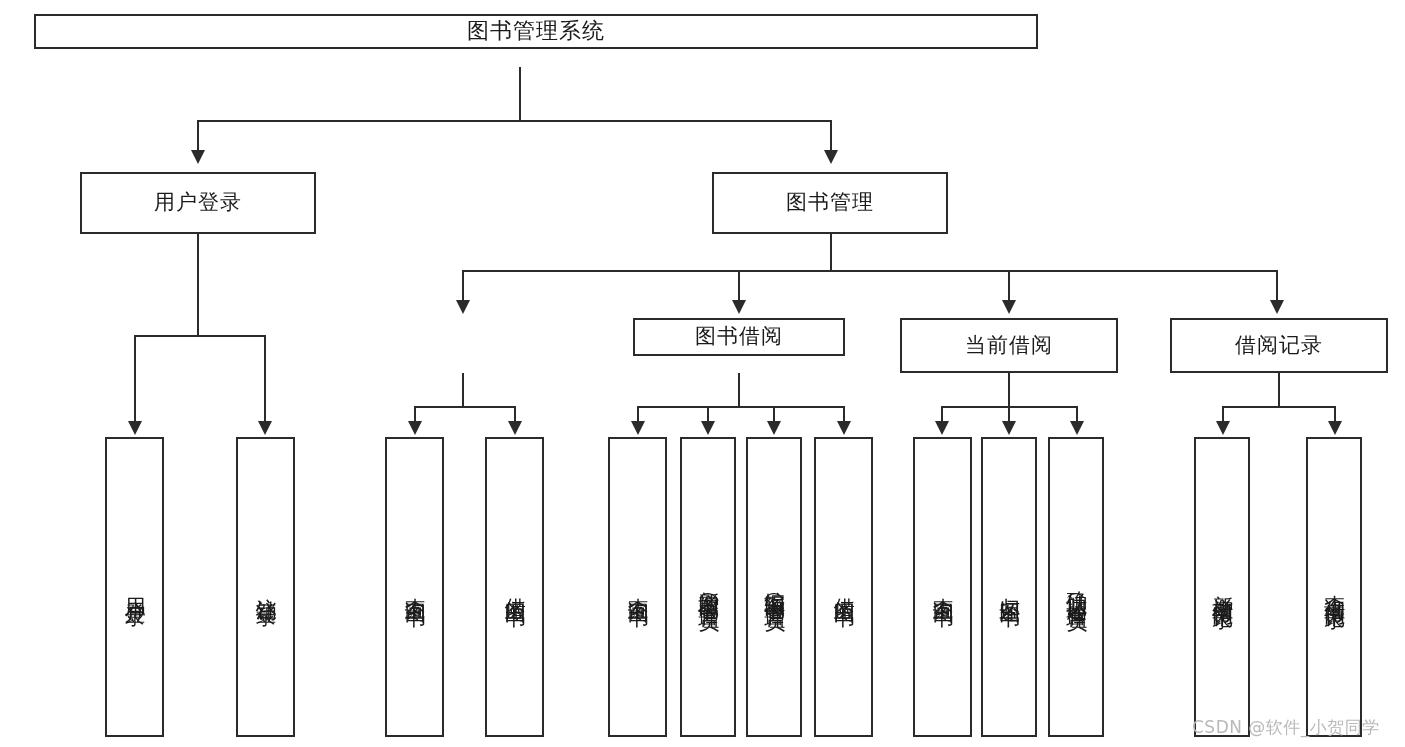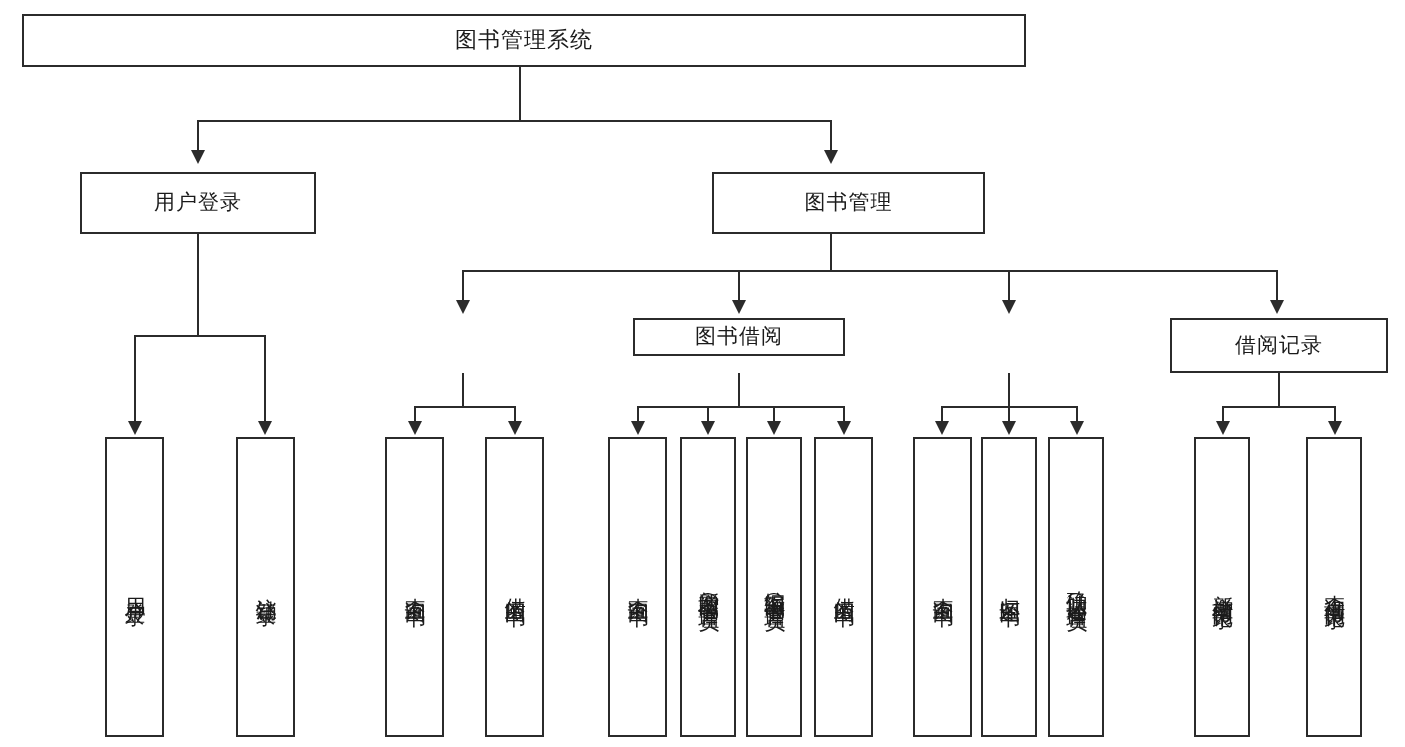--- a/index.html
+++ b/index.html
@@ -65,35 +65,35 @@
     font-size: 17px;
     white-space: nowrap;
     letter-spacing: 0.5px;
   }
 </style>
 </head>
 <body>
 
 <div id="canvas">
 
-  <div class="node horiz root" style="left:22px; top:14px; width:1004px; height:53px;">图书管理系统</div>
+  <div class="node horiz root" style="left:34px; top:14px; width:1004px; height:35px;">图书管理系统</div>
 
   <div class="edge v" style="left:519px; top:67px; width:2px; height:54px;"></div>
 
   <div class="edge h" style="left:197px; top:120px; width:635px; height:2px;"></div>
 
   <div class="edge v" style="left:197px; top:120px; width:2px; height:32px;"></div>
   <div class="arrow" style="left:191px; top:150px;"></div>
 
   <div class="edge v" style="left:830px; top:120px; width:2px; height:32px;"></div>
   <div class="arrow" style="left:824px; top:150px;"></div>
 
   <div class="node horiz" style="left:80px; top:172px; width:236px; height:62px;">用户登录</div>
 
-  <div class="node horiz" style="left:712px; top:172px; width:273px; height:62px;">图书管理</div>
+  <div class="node horiz" style="left:712px; top:172px; width:236px; height:62px;">图书管理</div>
 
   <div class="edge v" style="left:197px; top:234px; width:2px; height:102px;"></div>
   <div class="edge h" style="left:134px; top:335px; width:132px; height:2px;"></div>
   <div class="edge v" style="left:134px; top:335px; width:2px; height:88px;"></div>
   <div class="arrow" style="left:128px; top:421px;"></div>
   <div class="edge v" style="left:264px; top:335px; width:2px; height:88px;"></div>
   <div class="arrow" style="left:258px; top:421px;"></div>
 
   <div class="edge v" style="left:830px; top:234px; width:2px; height:37px;"></div>
   <div class="edge h" style="left:462px; top:270px; width:815px; height:2px;"></div>
@@ -102,20 +102,21 @@
   <div class="edge v" style="left:738px; top:270px; width:2px; height:32px;"></div>
   <div class="arrow" style="left:732px; top:300px;"></div>
   <div class="edge v" style="left:1008px; top:270px; width:2px; height:32px;"></div>
   <div class="arrow" style="left:1002px; top:300px;"></div>
   <div class="edge v" style="left:1276px; top:270px; width:2px; height:32px;"></div>
   <div class="arrow" style="left:1270px; top:300px;"></div>
 
 
   <div class="node horiz" style="left:633px; top:318px; width:212px; height:38px;">图书借阅</div>
 
+  <div class="node horiz" style="left:900px; top:318px; width:218px; height:55px;">当前借阅</div>
 
   <div class="node horiz" style="left:1170px; top:318px; width:218px; height:55px;">借阅记录</div>
 
   <div class="edge v" style="left:462px; top:373px; width:2px; height:35px;"></div>
   <div class="edge h" style="left:414px; top:406px; width:102px; height:2px;"></div>
   <div class="edge v" style="left:414px; top:406px; width:2px; height:17px;"></div>
   <div class="arrow" style="left:408px; top:421px;"></div>
   <div class="edge v" style="left:514px; top:406px; width:2px; height:17px;"></div>
   <div class="arrow" style="left:508px; top:421px;"></div>
 
@@ -157,14 +158,15 @@
   <div class="node vert" style="left:746px; top:437px; width:56px; height:300px;">编辑图书（管理员）</div>
   <div class="node vert" style="left:814px; top:437px; width:59px; height:300px;">借阅图书</div>
 
   <div class="node vert" style="left:913px; top:437px; width:59px; height:300px;">查询图书</div>
   <div class="node vert" style="left:981px; top:437px; width:56px; height:300px;">归还图书</div>
   <div class="node vert" style="left:1048px; top:437px; width:56px; height:300px;">确认归还（管理员）</div>
 
   <div class="node vert" style="left:1194px; top:437px; width:56px; height:300px;">新增借阅记录</div>
   <div class="node vert" style="left:1306px; top:437px; width:56px; height:300px;">查询借阅记录</div>
 
+  <div class="watermark" style="left:1192px; top:716px;">CSDN @软件_小贺同学</div>
 
 </div>
 
 </body></html>

